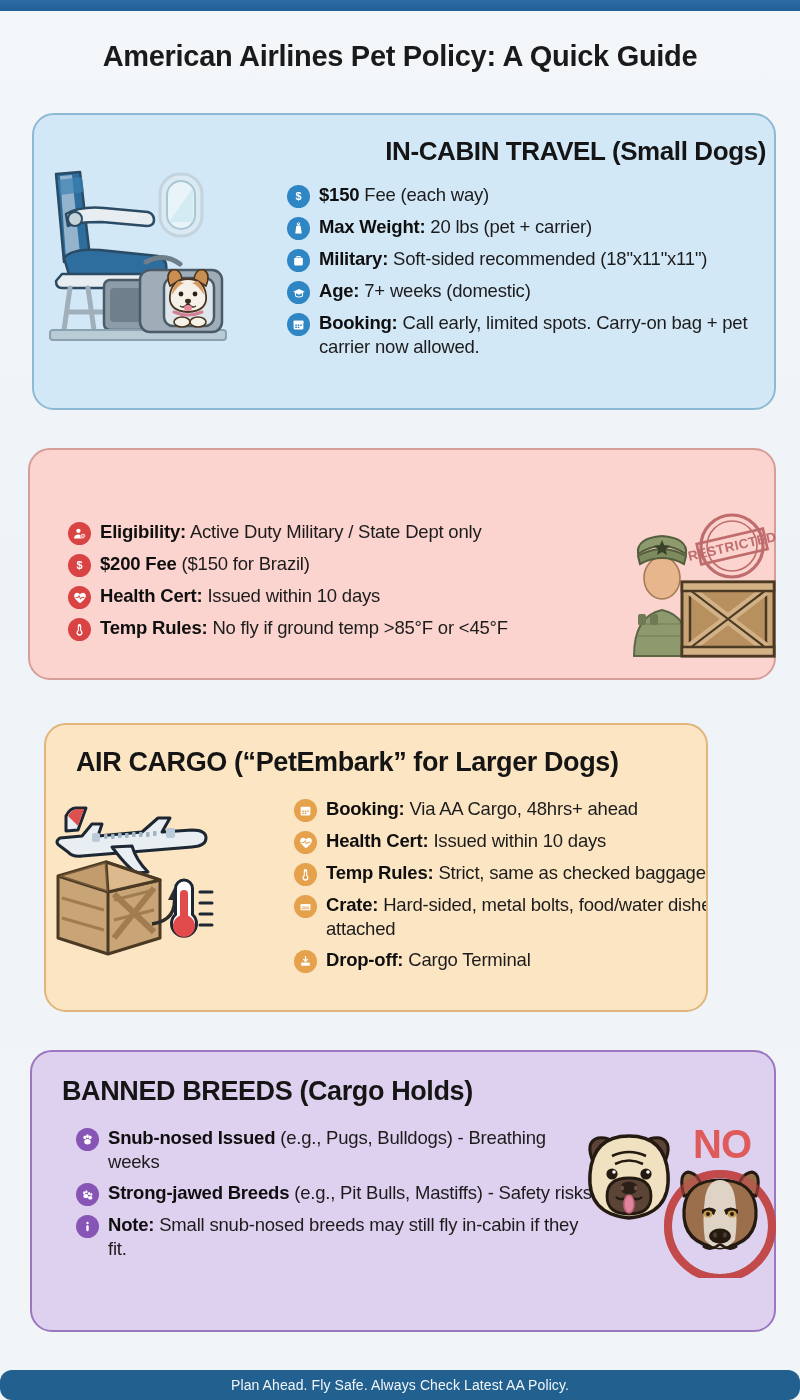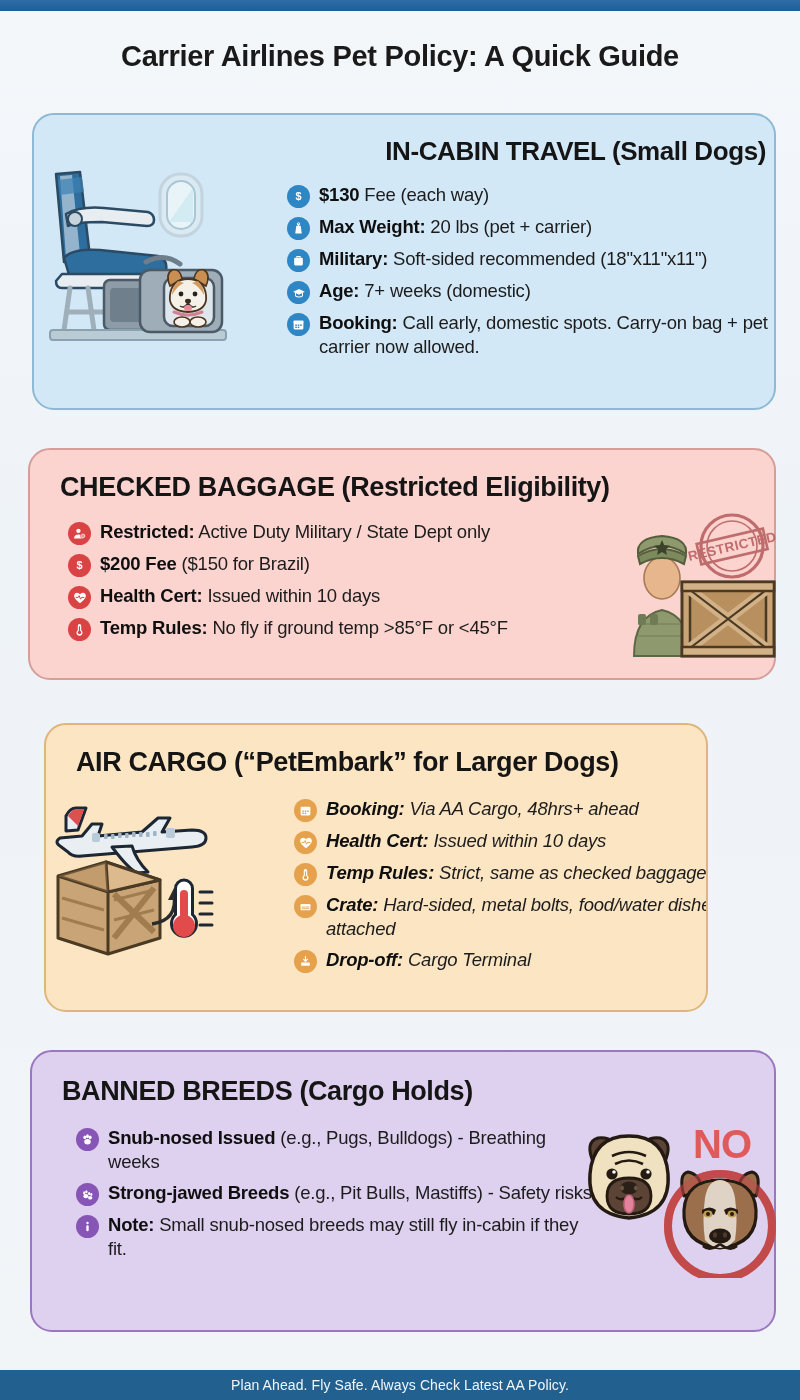--- a/index.html
+++ b/index.html
@@ -83,70 +83,70 @@
 
   
   #card-cargo{
     left:44px;top:723px;width:664px;height:289px;
     background:#fbe5c3;
     border:2px solid #dfb57c;
   }
   #card-cargo .card-title{
     position:absolute;left:30px;top:22px;width:700px;font-size:27px;
   }
-  #card-cargo .bullets{position:absolute;left:248px;top:72px;width:500px;font-style:italic;}
+  #card-cargo .bullets{position:absolute;left:248px;top:72px;width:500px;}
   #card-cargo .ico{background:#e5a14c;}
 
   
   #card-banned{
     left:30px;top:1050px;width:746px;height:282px;
     background:#ded0ef;
     border:2px solid #9b77bf;
   }
   #card-banned .card-title{
     position:absolute;left:30px;top:24px;width:700px;font-size:27px;
   }
   #card-banned .bullets{position:absolute;left:44px;top:74px;width:520px;}
   #card-banned .ico{background:#8655b5;}
 
   .footer{
     position:absolute;left:0;bottom:0;width:800px;height:30px;
     background:#22608f;
-    display:flex;align-items:center;justify-content:center;
+    display:flex;align-items:center;justify-content:center;border-radius:12px;
   }
   .footer span{
     color:#f2f6fa;font-size:14px;letter-spacing:0.1px;
   }
 
   
   .illus{position:absolute;}
   #illus-cabin{left:42px;top:162px;width:200px;height:190px;}
   #illus-checked{right:16px;top:506px;width:160px;height:152px;}
   #illus-cargo{left:48px;top:788px;width:180px;height:172px;}
   #illus-banned{right:18px;top:1118px;width:210px;height:160px;}
 </style>
 </head>
 <body>
 
 <div id="page">
 
   <div class="topbar"></div>
 
-  <div class="page-title">Carrier Airlines Pet Policy: A Quick Guide</div>
+  <div class="page-title">American Airlines Pet Policy: A Quick Guide</div>
 
   <div class="card" id="card-cabin">
     <div class="card-title">IN-CABIN TRAVEL (Small Dogs)</div>
     <ul class="bullets">
       <li class="bullet">
         <span class="ico">
           <svg width="13" height="13" viewBox="0 0 24 24">
               <text x="12" y="19" font-size="20" font-family="Liberation Sans, sans-serif" font-weight="bold" fill="#fff" text-anchor="middle">$</text>
             </svg>
         </span>
-        <span class="btxt"><b>$130</b><span> Fee (each way)</span></span>
+        <span class="btxt"><b>$150</b><span> Fee (each way)</span></span>
       </li>
       <li class="bullet">
         <span class="ico">
           <svg width="13" height="13" viewBox="0 0 24 24">
               <path d="M6 21 L8 7 H16 L18 21 Z" fill="#fff"></path>
               <path d="M12 7 V4" stroke="#fff" stroke-width="2" fill="none"></path>
               <circle cx="12" cy="3.5" r="2.2" fill="none" stroke="#fff" stroke-width="1.8"></circle>
             </svg>
         </span>
         <span class="btxt"><b>Max Weight:</b><span> 20 lbs (pet + carrier)</span></span>
@@ -176,21 +176,21 @@
               <rect x="3" y="5" width="18" height="4.5" fill="#fff"></rect>
               <g fill="#2e87c4">
                 <rect x="6" y="12" width="3" height="2.6"></rect>
                 <rect x="10.5" y="12" width="3" height="2.6"></rect>
                 <rect x="15" y="12" width="3" height="2.6"></rect>
                 <rect x="6" y="16" width="3" height="2.6"></rect>
                 <rect x="10.5" y="16" width="3" height="2.6"></rect>
               </g>
             </svg>
         </span>
-        <span class="btxt"><b>Booking:</b><span> Call early, domestic spots. Carry-on bag + pet carrier now allowed.</span></span>
+        <span class="btxt"><b>Booking:</b><span> Call early, limited spots. Carry-on bag + pet carrier now allowed.</span></span>
       </li>
     </ul>
   </div>
 
   <svg class="illus" id="illus-cabin" viewBox="0 0 200 190">
 
     <rect x="118" y="12" width="42" height="62" rx="20" fill="#dbe9f2" stroke="#c2d4de" stroke-width="3"></rect>
     <rect x="125" y="19" width="28" height="48" rx="14" fill="#e8f4f8" stroke="#a9c6d4" stroke-width="2"></rect>
     <path d="M127 60 L151 26 L151 60 Z" fill="#cfe9f2" opacity="0.85"></path>
 
@@ -227,32 +227,31 @@
     <circle cx="153" cy="132" r="2.4" fill="#2b2118"></circle>
     <ellipse cx="146" cy="139" rx="3" ry="2.3" fill="#3a2c1e"></ellipse>
     <path d="M146 141 q-4 6 -8 3 M146 141 q4 6 8 3" stroke="#3a2c1e" stroke-width="1.5" fill="none"></path>
     <ellipse cx="146" cy="146" rx="4" ry="3" fill="#e8899b"></ellipse>
     <path d="M132 150 q14 6 28 0" stroke="#d37f94" stroke-width="3" fill="none" stroke-linecap="round"></path>
     <ellipse cx="140" cy="160" rx="8" ry="5" fill="#f6f1e8" stroke="#4a3520" stroke-width="1.6"></ellipse>
     <ellipse cx="156" cy="160" rx="8" ry="5" fill="#f6f1e8" stroke="#4a3520" stroke-width="1.6"></ellipse>
   </svg>
 
   <div class="card" id="card-checked">
-    <div class="card-title">CHECKED BAGGAGE (Restricted Eligibility)</div>
     <ul class="bullets">
       <li class="bullet">
         <span class="ico">
           <svg width="13" height="13" viewBox="0 0 24 24">
               <circle cx="10" cy="7" r="4" fill="#fff"></circle>
               <path d="M2 21 q0 -7 8 -7 q8 0 8 7 Z" fill="#fff"></path>
               <circle cx="18.5" cy="16.5" r="4.5" fill="#fff" stroke="#d94343" stroke-width="1.4"></circle>
               <path d="M18.5 14 v5 M16 16.5 h5" stroke="#d94343" stroke-width="1.4"></path>
             </svg>
         </span>
-        <span class="btxt"><b>Restricted:</b><span> Active Duty Military / State Dept only</span></span>
+        <span class="btxt"><b>Eligibility:</b><span> Active Duty Military / State Dept only</span></span>
       </li>
       <li class="bullet">
         <span class="ico">
           <svg width="13" height="13" viewBox="0 0 24 24">
               <text x="12" y="19" font-size="20" font-family="Liberation Sans, sans-serif" font-weight="bold" fill="#fff" text-anchor="middle">$</text>
             </svg>
         </span>
         <span class="btxt"><b>$200 Fee</b><span> ($150 for Brazil)</span></span>
       </li>
       <li class="bullet">

